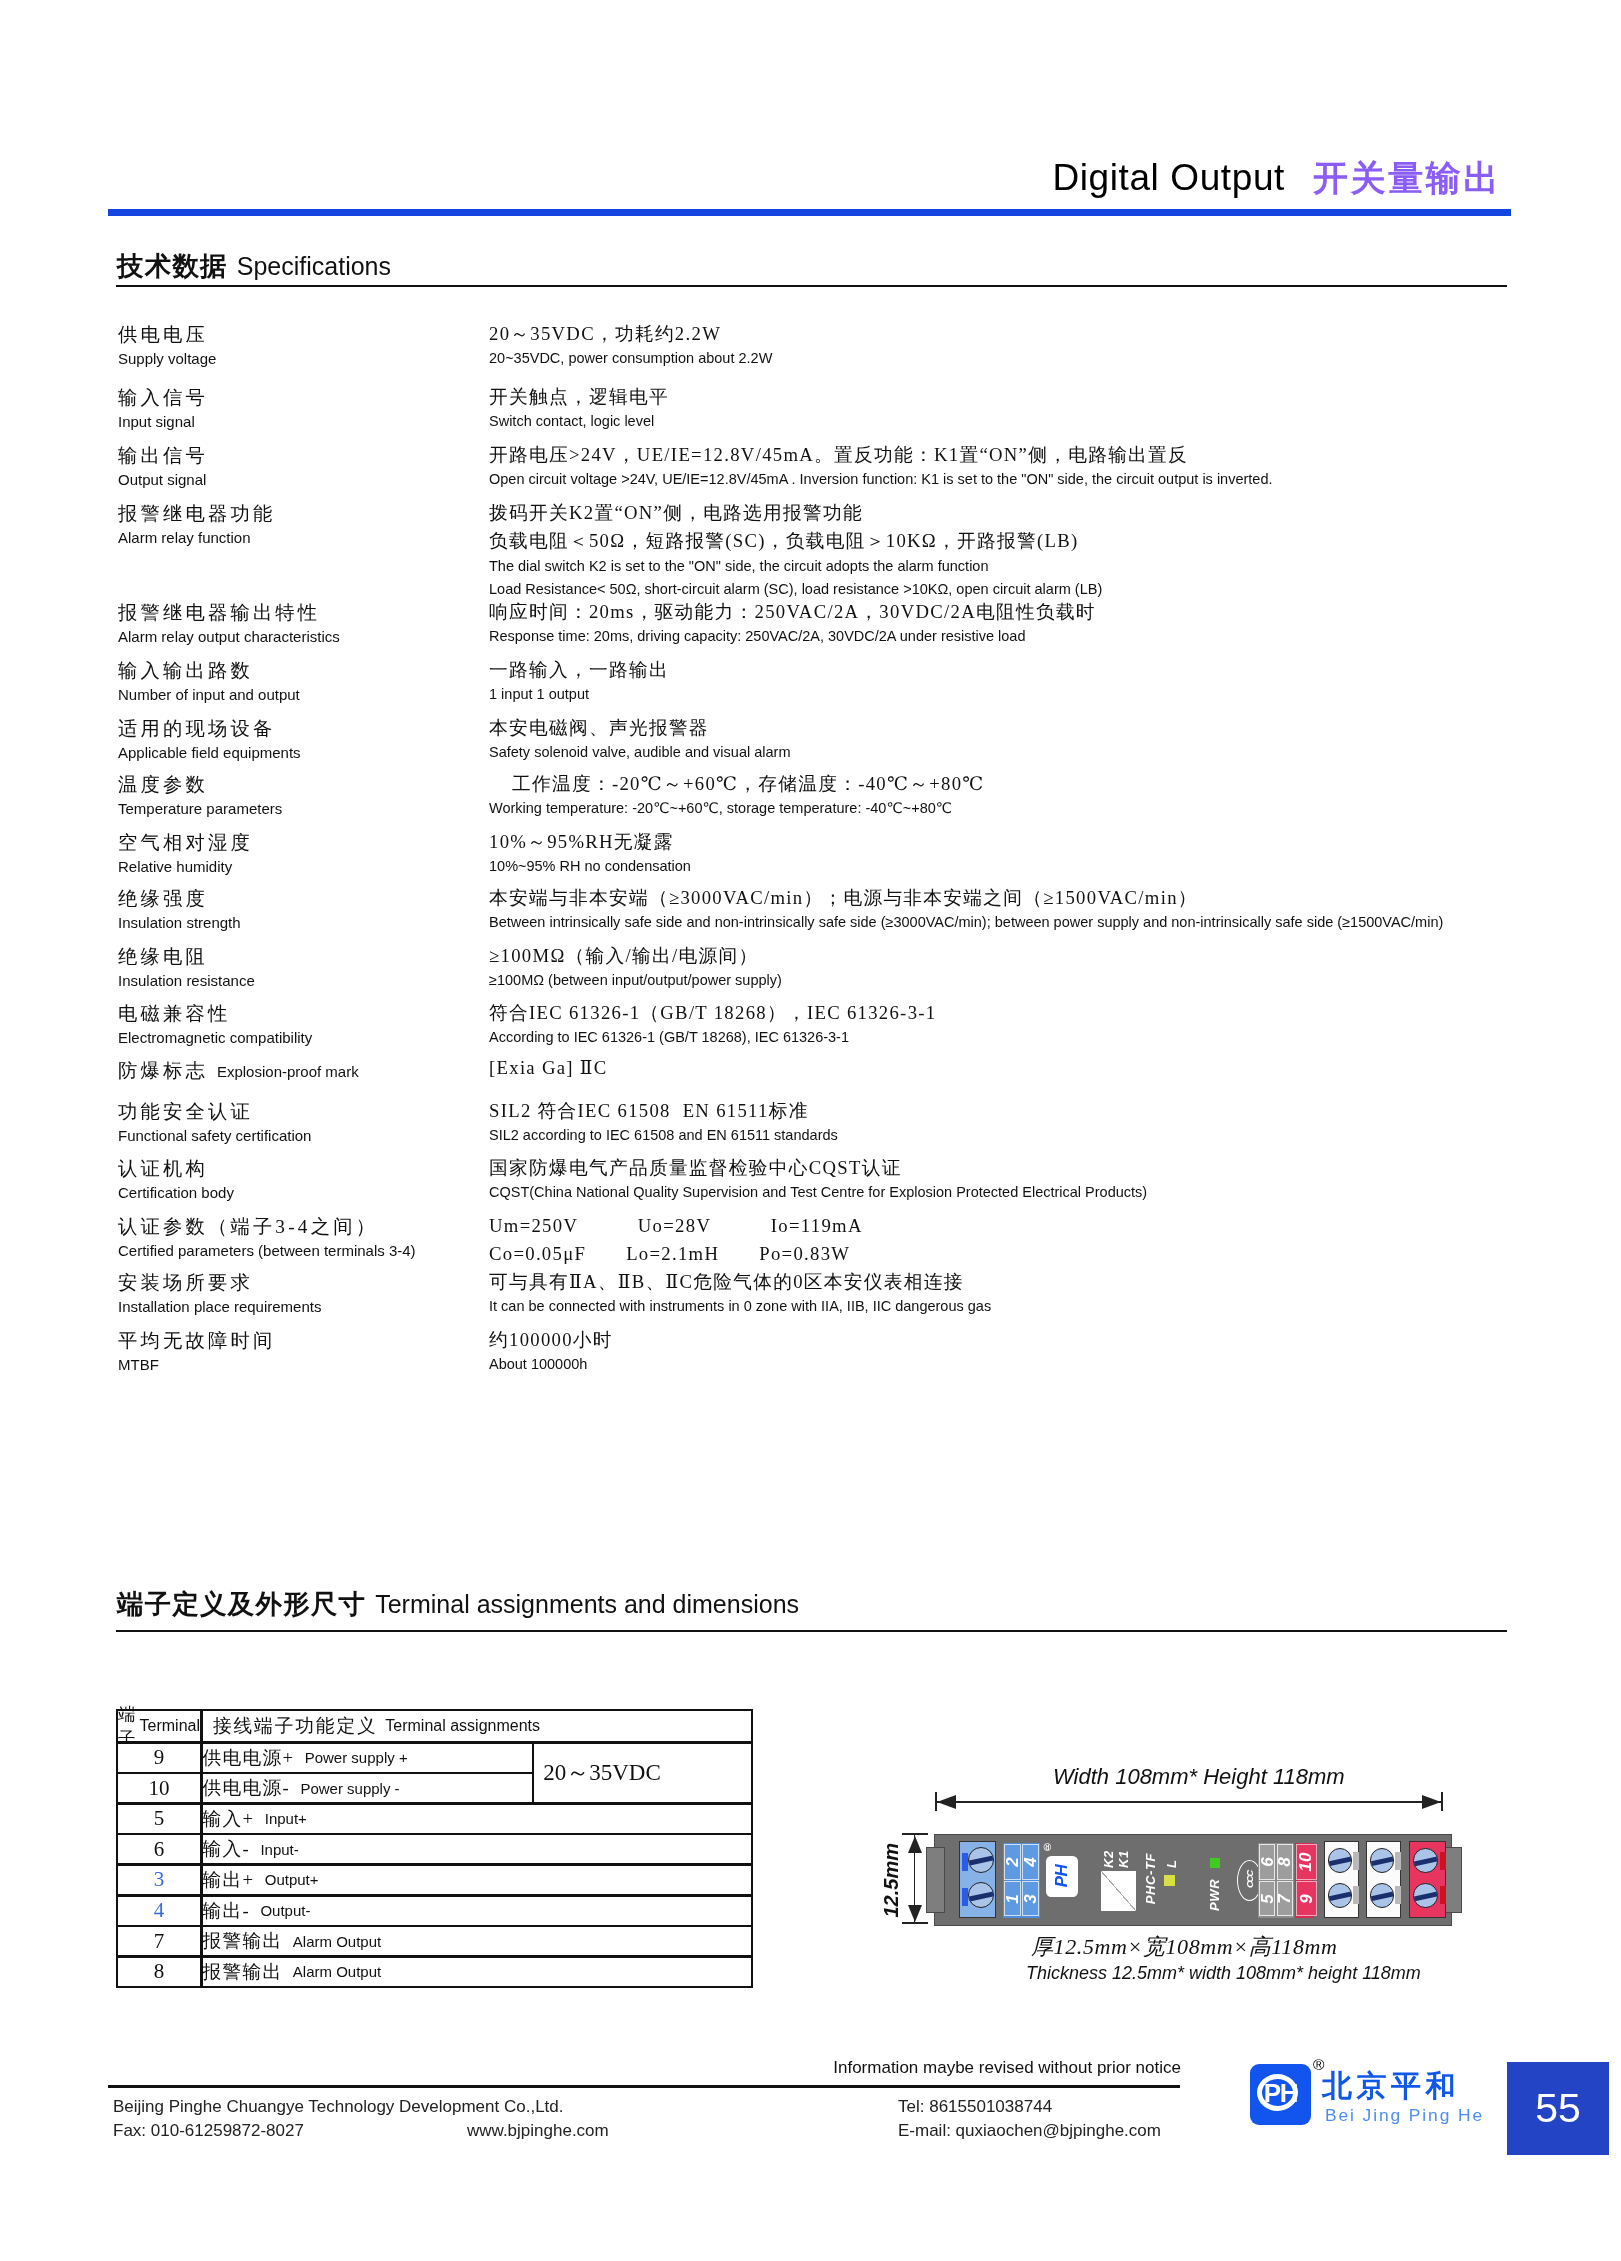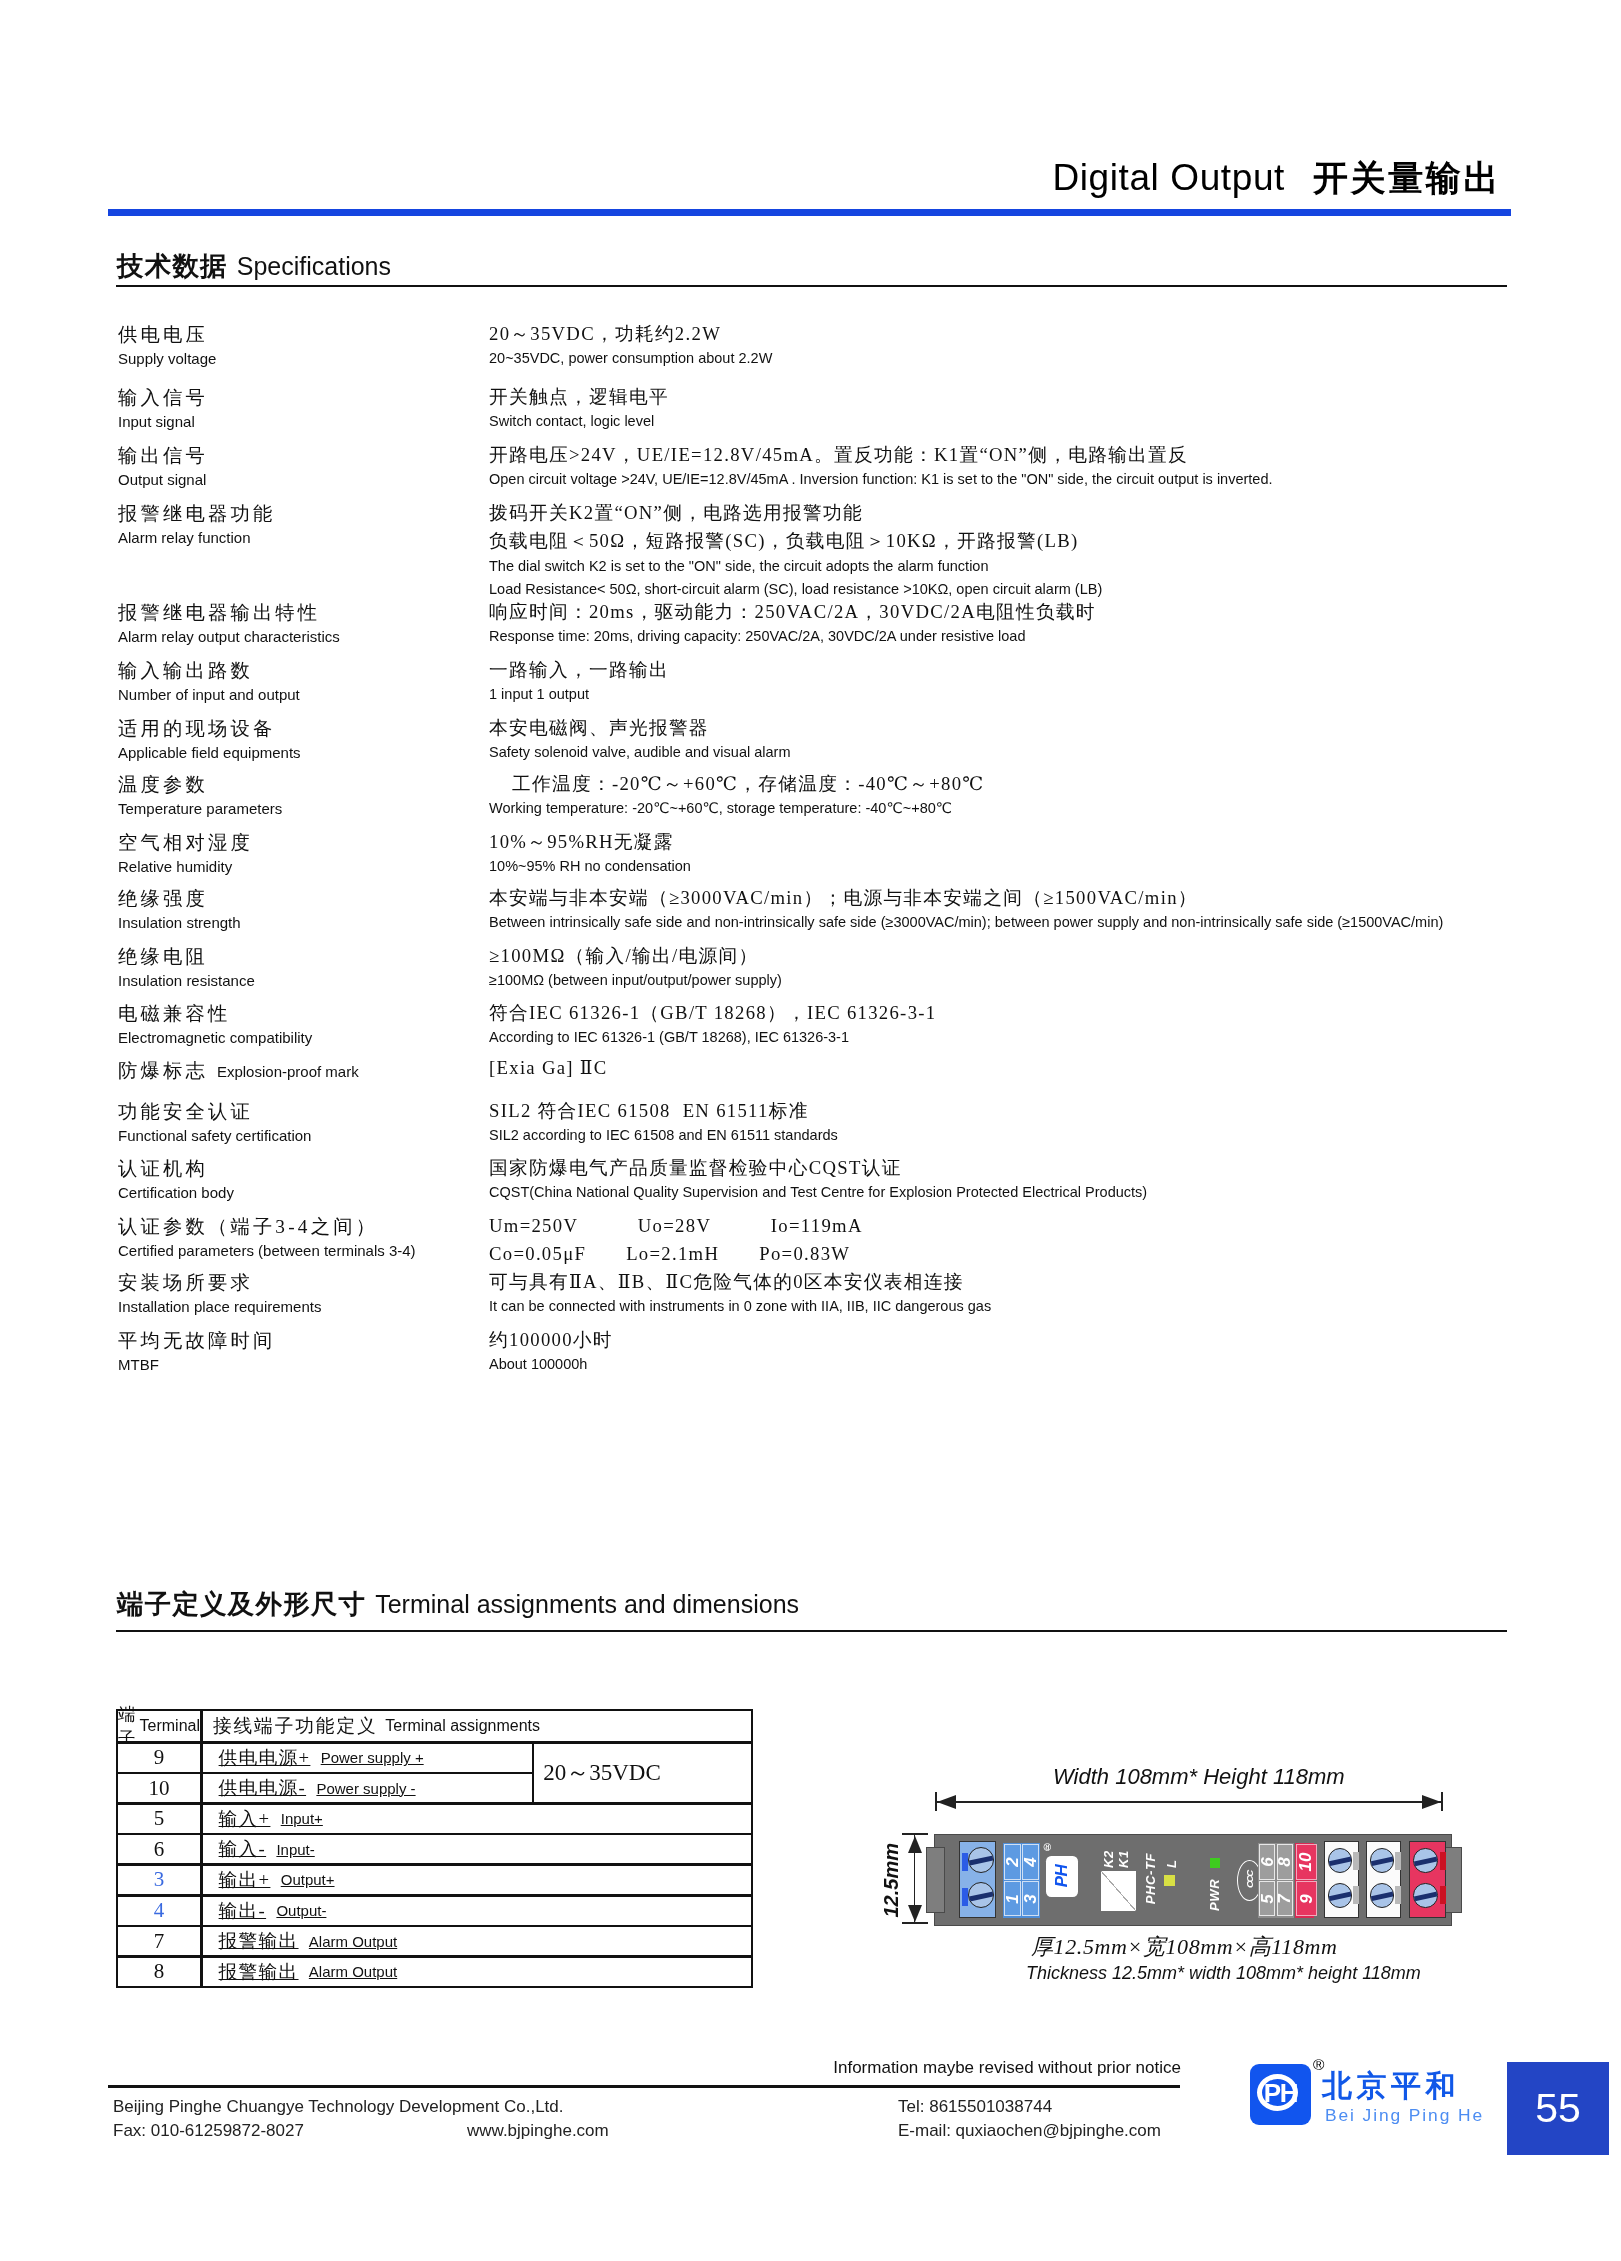--- a/index.html
+++ b/index.html
@@ -2,21 +2,21 @@
 <html style="font-size:10.3px"><head>
 <meta charset="utf-8">
 <style>
   html,body{margin:0;padding:0;background:#fff;}
   .page{position:relative;width:1621px;height:2261px;background:#fff;overflow:hidden;
         font-family:"Liberation Sans","DejaVu Sans",sans-serif;color:#111;}
 
   
   .doc-title{position:absolute;top:155px;right:120px;white-space:nowrap;}
   .doc-title .en{font-size:37px;color:#000;letter-spacing:0.6px;}
-  .doc-title .zh{font-size:35px;font-weight:bold;color:#000000;margin-left:28px;letter-spacing:2.6px;}
+  .doc-title .zh{font-size:35px;font-weight:bold;color:#8b5cf6;margin-left:28px;letter-spacing:2.6px;}
   .blue-rule{position:absolute;left:108px;top:209px;width:1403px;height:7px;background:#1545e0;}
 
   
   .sec-title{position:absolute;white-space:nowrap;}
   .sec-title .zh{font-size:26.4px;font-weight:bold;letter-spacing:1.3px;}
   .sec-title .en{font-size:25px;margin-left:9px;}
   .sec-rule{position:absolute;height:1.9px;background:#111;}
 
   
   .spec-row{position:absolute;left:118px;width:1482px;}
@@ -29,21 +29,21 @@
   .spec-val-en{position:absolute;left:371px;font-size:14.5px;white-space:nowrap;}
 
   
   .tgrid{position:absolute;left:116px;top:1709px;display:grid;
          grid-template-columns:82px 329px 217px;grid-template-rows:30px repeat(8,28px);
          gap:2.6px;background:#111;border:2.6px solid #111;}
   .tcell{background:#fff;display:flex;align-items:center;}
   .tcell.center{justify-content:center;}
   .tnum{font-family:"Liberation Serif","DejaVu Serif",serif;font-size:21px;}
   .tnum.blue{color:#3a6ae0;}
-  .tfun{padding-left:16px;gap:10.3px;text-decoration:underline;}
+  .tfun{padding-left:0;gap:10.3px;}
   .tfun .zh{font-family:"Liberation Serif","DejaVu Serif",serif;font-size:18.7px;letter-spacing:1.3px;white-space:nowrap;}
   .tfun .en{font-size:15px;white-space:nowrap;}
   .thead1 .zh{font-family:"Liberation Serif","DejaVu Serif",serif;font-size:17.4px;}
   .thead1 .en{font-size:16px;}
   .thead2{padding-left:10.3px;gap:7.7px;}
   .thead2 .zh{font-family:"Liberation Serif","DejaVu Serif",serif;font-size:18.7px;letter-spacing:1.9px;white-space:nowrap;}
   .thead2 .en{font-size:16px;white-space:nowrap;}
   .tvdc{font-family:"Liberation Serif","DejaVu Serif",serif;font-size:23px;padding-left:9px;white-space:nowrap;}
 
   

